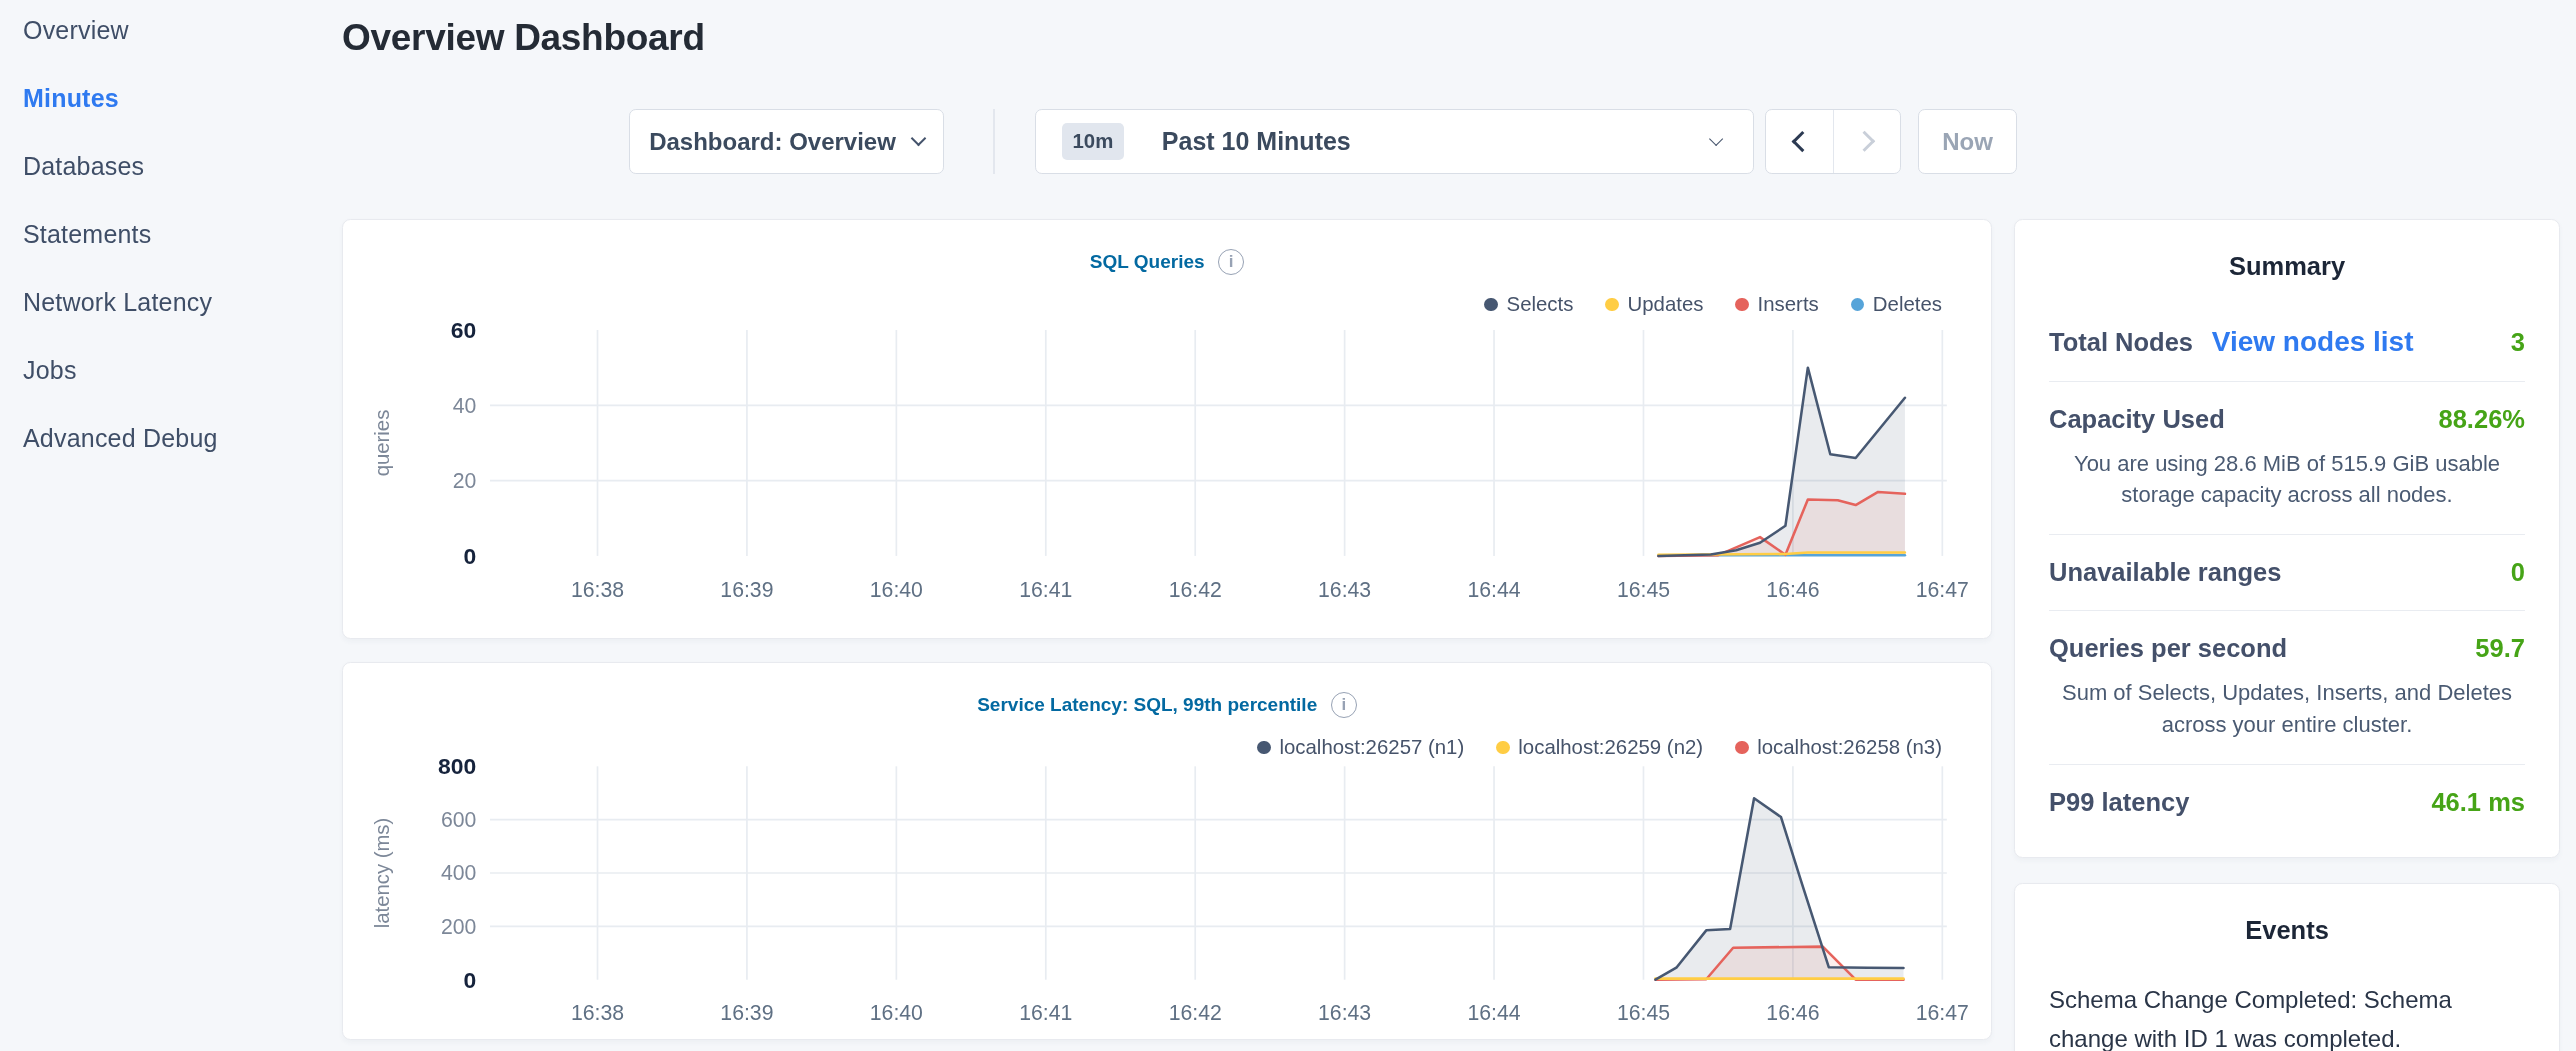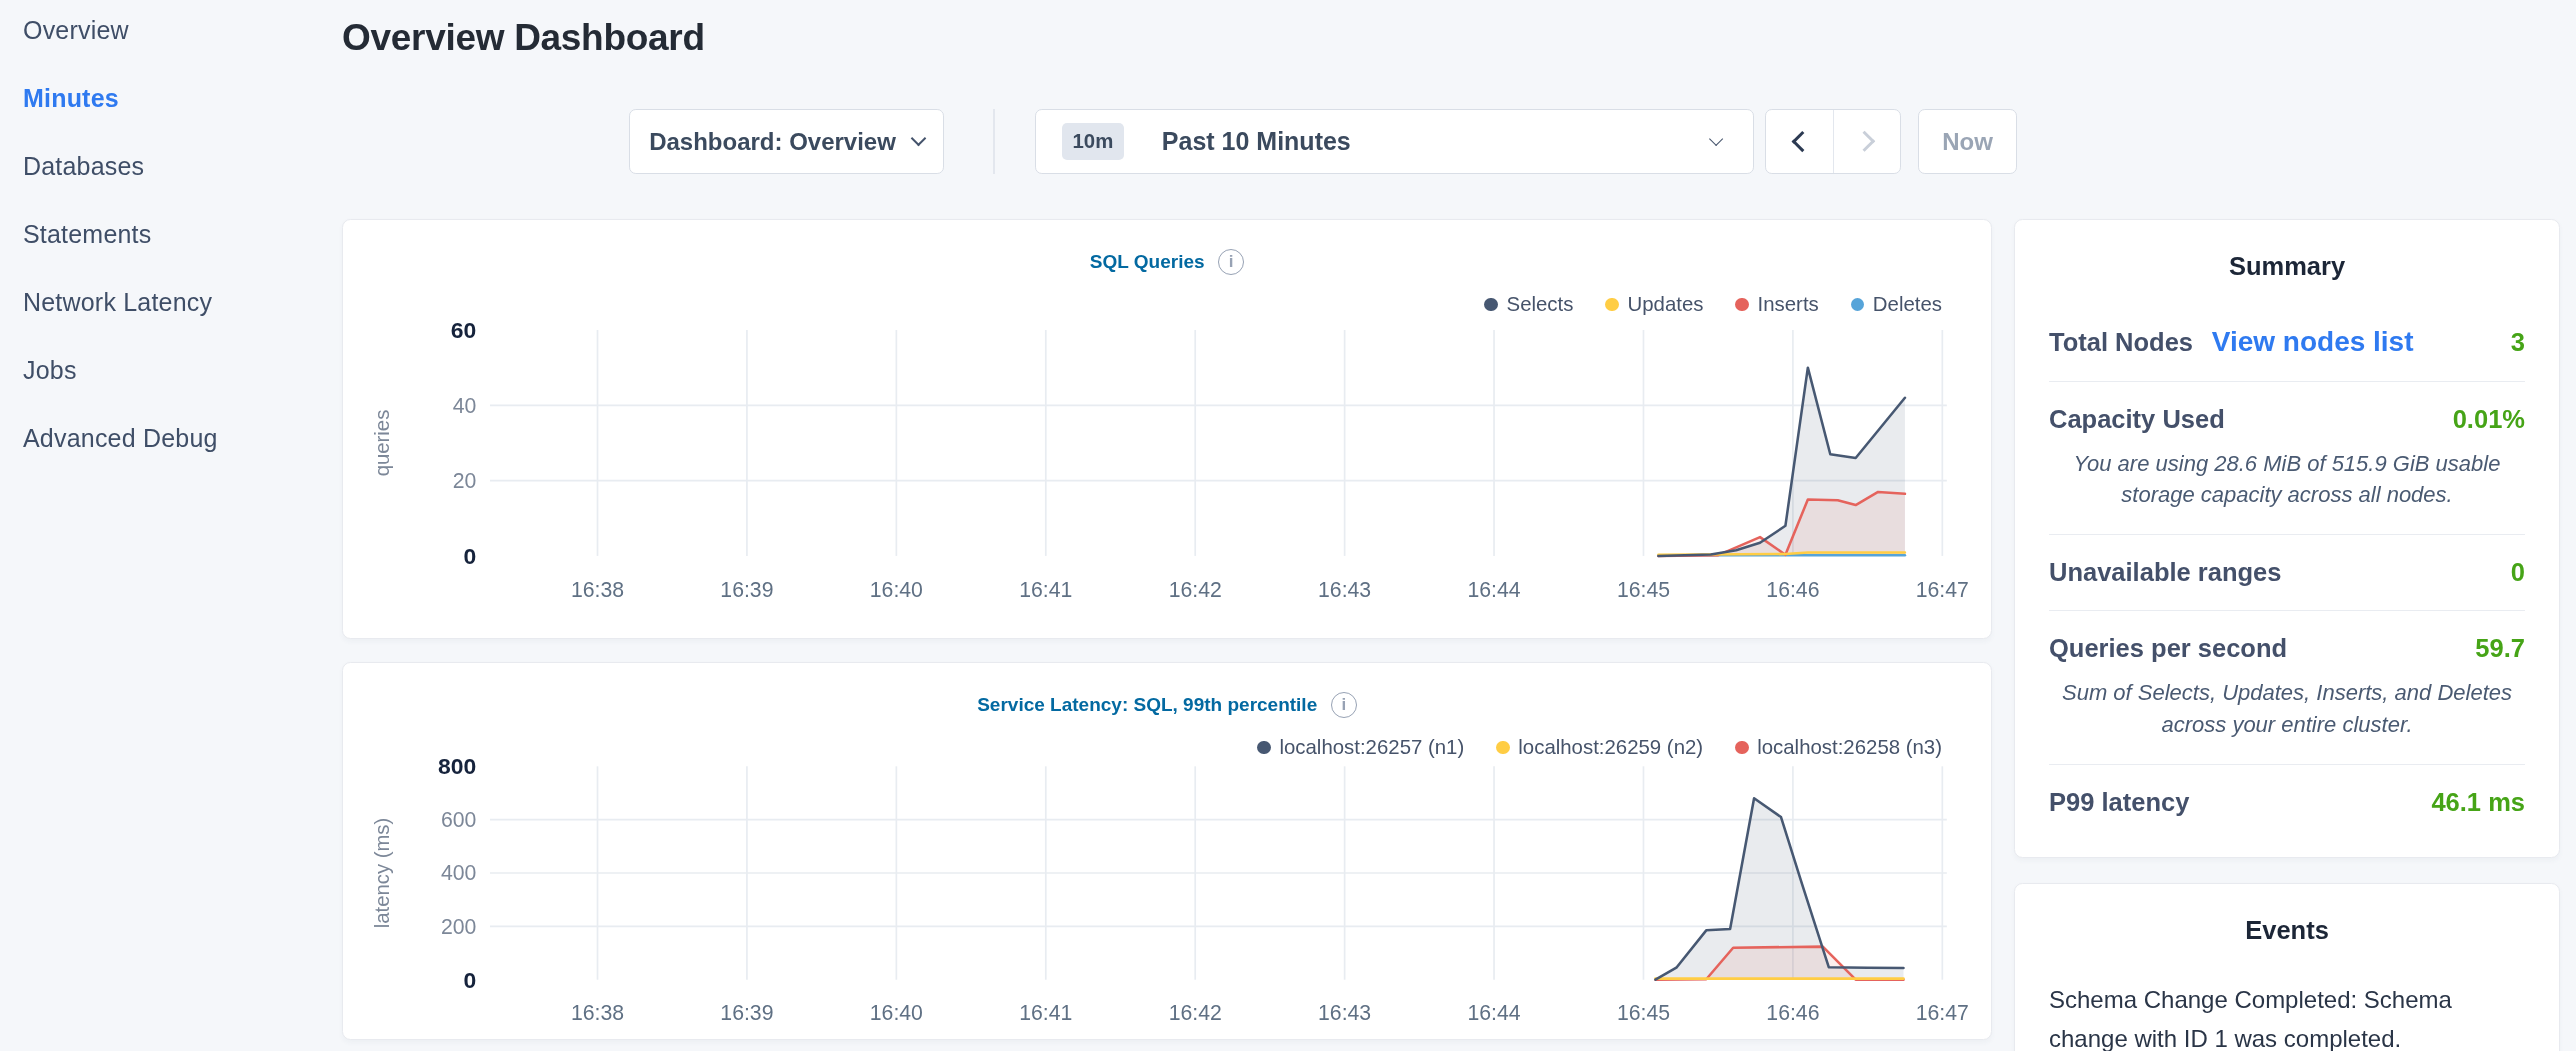--- a/index.html
+++ b/index.html
@@ -85,21 +85,21 @@
   }
   .summary-card { padding:0 34px 17px 34px; }
   .side-card-title { text-align:center; font-size:25.5px; font-weight:700; color:#1c2637; padding-top:32px; }
   #summary-rows { margin-top:22px;text-align:center; }
   .summary-row { padding:23px 0; border-bottom:0.9px solid #e9ecf1; }
   .summary-row:last-child { border-bottom:none; }
   .row-head { display:flex; align-items:baseline; }
   .row-label { font-size:25.5px; font-weight:700; color:#44506a; }
   .row-link { font-size:28px; font-weight:700; color:#2f7af0; margin-left:18.7px; text-decoration:none; cursor:pointer; }
   .row-value { margin-left:auto; font-size:25.5px; font-weight:700; color:#46a417; white-space:nowrap; }
-  .row-desc { margin-top:13.6px; font-size:22px; line-height:1.45; color:#4a5a72;font-style:italic; }
+  .row-desc { margin-top:13.6px; font-size:22px; line-height:1.45; color:#4a5a72; }
   .events-card { margin-top:25.5px; height:264px; padding:0 34px; overflow:hidden; }
   .event-item { margin-top:36px; }
   .event-text { font-size:24px; line-height:1.62; color:#2a3547; }
 </style>
 </head>
 <body>
 
 <nav class="sidebar" id="sidebar">
     <div class="sidebar-item">Overview</div>
     <div class="sidebar-item active">Minutes</div>
@@ -261,21 +261,21 @@
         <div class="summary-row">
           <div class="row-head">
             <span class="row-label">Total Nodes</span>
             <a class="row-link">View nodes list</a>
             <span class="row-value">3</span>
           </div>
         </div>
         <div class="summary-row">
           <div class="row-head">
             <span class="row-label">Capacity Used</span>
-            <span class="row-value">0.01%</span>
+            <span class="row-value">88.26%</span>
           </div>
           <p class="row-desc">You are using 28.6 MiB of 515.9 GiB usable storage capacity across all nodes.</p>
         </div>
         <div class="summary-row">
           <div class="row-head">
             <span class="row-label">Unavailable ranges</span>
             <span class="row-value">0</span>
           </div>
         </div>
         <div class="summary-row">

